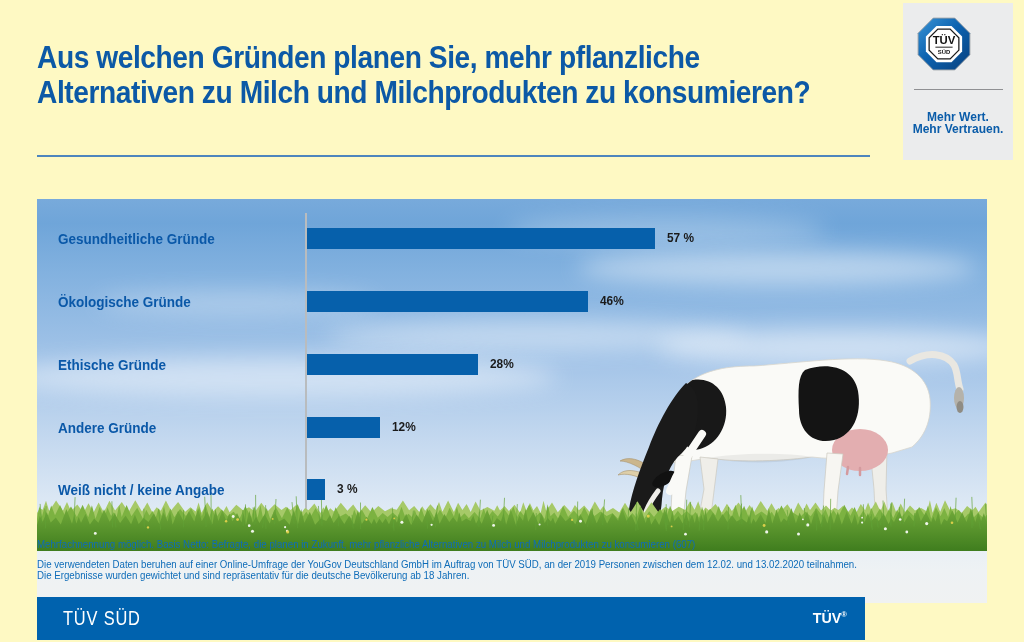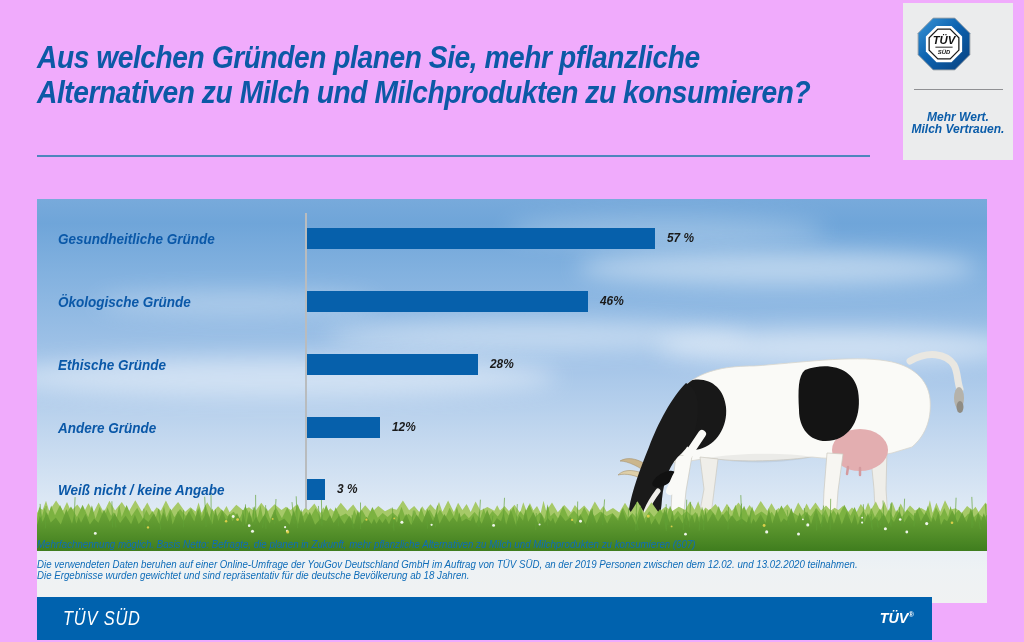--- a/index.html
+++ b/index.html
@@ -1,17 +1,17 @@
 <!DOCTYPE html>
 <html><head>
 <meta charset="utf-8">
 <style>
   html,body{margin:0;padding:0;background:#fff;}
-  #page{position:relative;width:1024px;height:642px;background:#f0abfc;overflow:hidden;
-        font-family:"Liberation Sans","DejaVu Sans",sans-serif;font-style:italic;}
+  #page{position:relative;width:1024px;height:642px;background:#fef9c3;overflow:hidden;
+        font-family:"Liberation Sans","DejaVu Sans",sans-serif;}
 
   
   .title{position:absolute;left:37px;top:40px;color:#0c59a6;font-weight:bold;
          font-size:32px;line-height:35px;letter-spacing:-0.5px;white-space:nowrap;
          transform:scaleX(0.88);transform-origin:left top;}
   .title-rule{position:absolute;left:37px;top:155px;width:833px;height:2px;background:#4e86bd;}
 
   
   .logo-box{position:absolute;left:903px;top:3px;width:110px;height:157px;background:#ebeced;}
   .logo-box svg{position:absolute;left:12px;top:12px;}
@@ -42,21 +42,21 @@
 
   #cow{position:absolute;left:565px;top:140px;width:370px;height:205px;}
   #grass-svg{position:absolute;left:0;top:294px;width:950px;height:58px;}
 
   
   .notes{position:absolute;left:37px;top:539px;width:920px;color:#0e6cb8;font-size:10px;}
   .notes div{line-height:11.5px;white-space:nowrap;transform:scaleX(0.97);transform-origin:left top;}
   .notes .n1{margin-bottom:8px;}
 
   
-  .footer-bar{position:absolute;left:37px;top:597px;width:895px;height:43px;background:#0062ae;}
+  .footer-bar{position:absolute;left:37px;top:597px;width:828px;height:43px;background:#0062ae;}
   .footer-brand{position:absolute;left:26px;top:10px;color:#ffffff;font-size:20px;font-weight:400;
                 letter-spacing:1px;white-space:nowrap;transform:scaleX(0.82);transform-origin:left top;}
   .footer-logo{position:absolute;right:18px;top:12px;color:#ffffff;font-weight:bold;font-size:15px;
                white-space:nowrap;transform:scaleX(0.95);transform-origin:right top;}
   .footer-logo sup{font-size:8px;font-weight:bold;}
 </style>
 </head>
 <body>
 
 <div id="page">
@@ -79,21 +79,21 @@
       <path d="M60.6,43.9 L43.9,60.6 L20.1,60.6 L3.4,43.9 L3.4,20.1 L20.1,3.4 L43.9,3.4 L60.6,20.1 Z" fill="url(#blueGrad)" stroke="#9aa0a6" stroke-width="1"></path>
       <path d="M52,40.3 L40.3,52 L23.7,52 L12,40.3 L12,23.7 L23.7,12 L40.3,12 L52,23.7 Z" fill="#ffffff"></path>
       <path d="M48.4,38.8 L38.8,48.4 L25.2,48.4 L15.6,38.8 L15.6,25.2 L25.2,15.6 L38.8,15.6 L48.4,25.2 Z" fill="none" stroke="#1a1a1a" stroke-width="1.4"></path>
       <text x="32" y="32.5" text-anchor="middle" font-family="Liberation Sans, sans-serif" font-size="12.5" font-weight="bold" fill="#111">TÜV</text>
       <line x1="22.5" y1="35.5" x2="41.5" y2="35.5" stroke="#111" stroke-width="1"></line>
       <text x="32" y="43.5" text-anchor="middle" font-family="Liberation Sans, sans-serif" font-size="6.5" font-weight="bold" fill="#111">SÜD</text>
     </svg>
     <div class="logo-divider"></div>
     <div class="logo-tagline">
       <div>Mehr Wert.</div>
-      <div>Milch Vertrauen.</div>
+      <div>Mehr Vertrauen.</div>
     </div>
   </div>
 
   <div class="photo">
     <div class="cloud c1"></div>
     <div class="cloud c2"></div>
     <div class="cloud c3"></div>
     <div class="cloud c4"></div>
     <div class="cloud c5"></div>
     <div class="cloud c6"></div>

